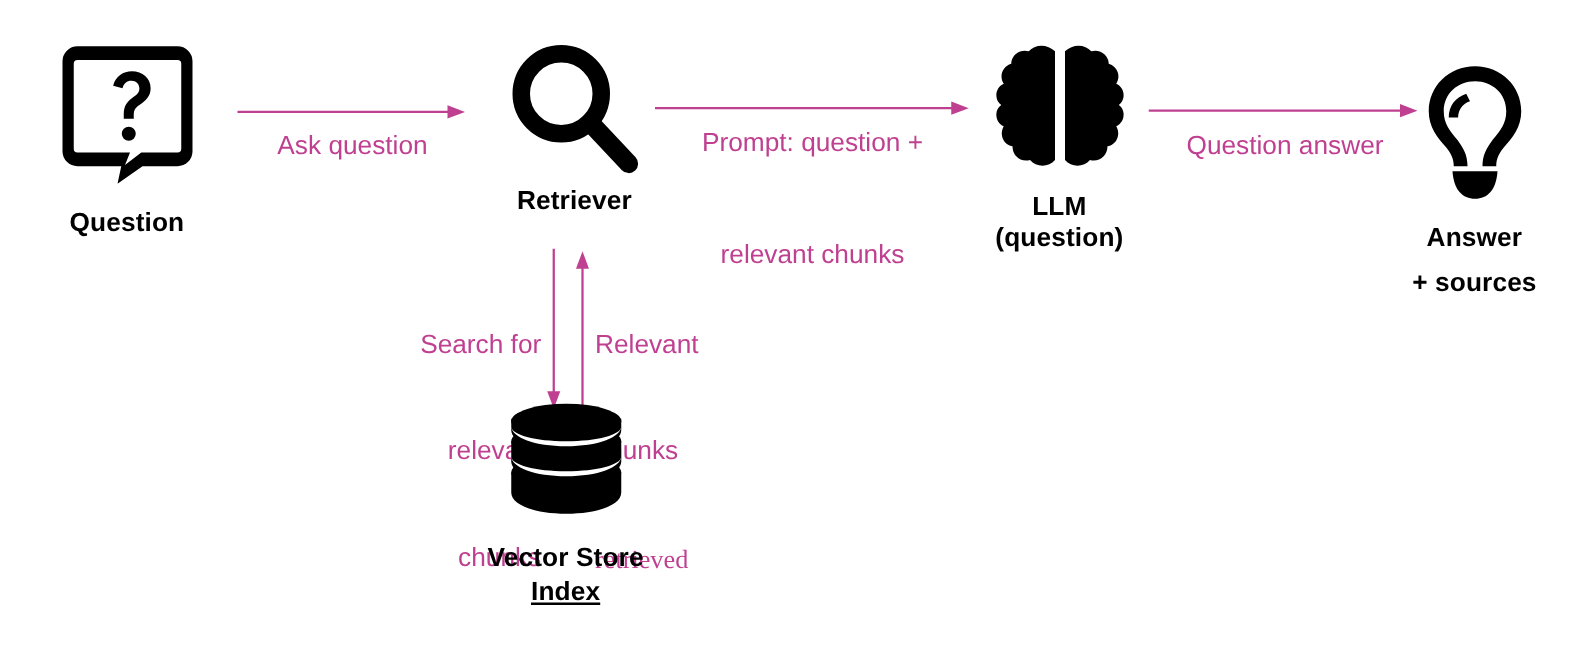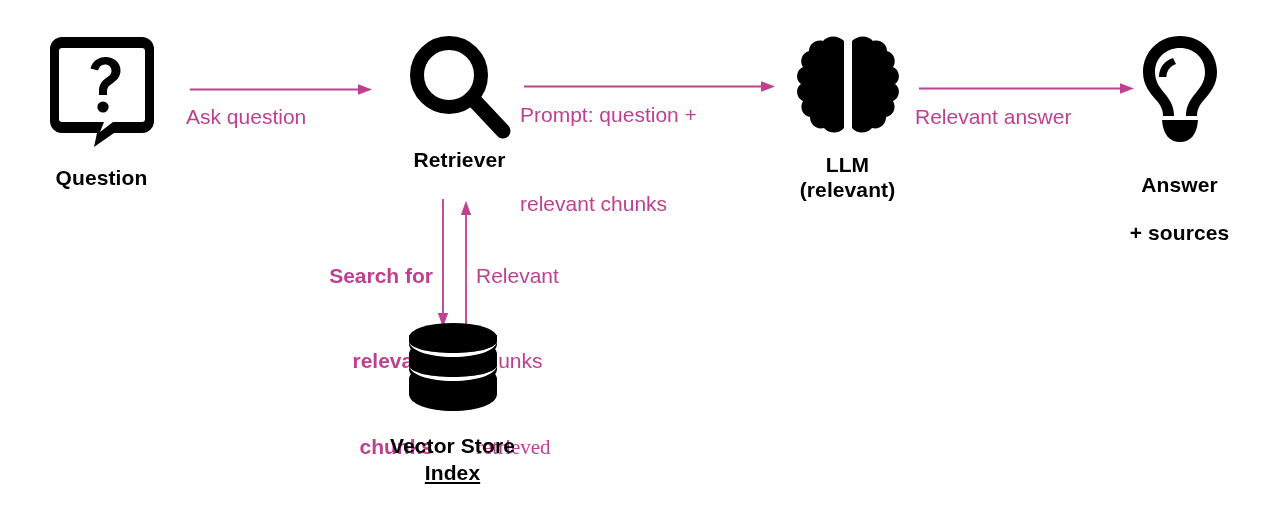--- a/index.html
+++ b/index.html
@@ -37,21 +37,21 @@
     letter-spacing: 0.1px;
   }
   .arrow-label {
     position: absolute;
     font-family: "Liberation Sans", sans-serif;
     color: #bf3f90;
     font-size: 21px;
     line-height: 1.28;
     white-space: pre;
   }
-  .al-center { text-align: left; }
+  .al-center { text-align: center; }
   .al-right  { text-align: right; }
   .al-left   { text-align: left; }
   .arrow-svg {
     position: absolute;
     overflow: visible;
   }
 </style>
 </head>
 <body>
 
@@ -114,49 +114,49 @@
           C16,92 23,97 30,95 C35,101 45,101 50,95 Z"></path>
 
         <path fill="#000000" d="
           M58,8 C64,2 74,2 79,8 C86,6 93,11 93,18
           C100,20 103,28 99,34 C106,37 107,47 101,51
           C107,55 106,65 99,68 C103,75 99,83 92,84
           C92,92 85,97 78,95 C73,101 63,101 58,95 Z"></path>
       </svg>
     </span>
     <div class="node-label" style="margin-top:4px;">LLM</div>
-    <div class="node-label" style="margin-top:1px;">(relevant)</div>
+    <div class="node-label" style="margin-top:1px;">(question)</div>
   </div>
 
   <div class="arrow-label al-center" style="left:915px; top:50px; width:226px;">
-    <div>Relevant answer</div>
+    <div>Question answer</div>
   </div>
   <svg class="arrow-svg" style="left:917px; top:79px;" width="226" height="20">
     <line x1="2" y1="9.5" x2="205" y2="9.5" stroke="#bf3f90" stroke-width="1.8"></line>
     <polygon points="203,4.2 217,9.5 203,14.8" fill="#bf3f90"></polygon>
   </svg>
 
-  <div class="node" style="left:1112px; top:32px; width:135px;gap:12px;">
+  <div class="node" style="left:1112px; top:49px; width:135px;">
     <span class="node-icon">
       <svg width="108" height="112" viewBox="0 0 108 112" xmlns="http://www.w3.org/2000/svg">
         <path fill="#000000" fill-rule="evenodd" d="
           M54,4 C33,4 17,20 17,40 C17,53 24,61 31,69 C35,74 37,78 37,84
           H48 C48,75 45,70 40,63 C34,56 29,50 29,40 C29,26 40,16 54,16
           C68,16 79,26 79,40 C79,50 74,56 68,63 C63,70 60,75 60,84
           H71 C71,78 73,74 77,69 C84,61 91,53 91,40 C91,20 75,4 54,4 Z"></path>
         <path fill="#000000" d="M36,88 H72 C71,103 64,110 54,110 C44,110 37,103 36,88 Z"></path>
         <path fill="#000000" d="
           M47,26 C38,29 33,36 33,45 H40.5 C40.5,39 44,34 50,32 Z"></path>
       </svg>
     </span>
     <div class="node-label" style="margin-top:13px;">Answer</div>
     <div class="node-label" style="margin-top:12px;">+ sources</div>
   </div>
 
-  <div class="arrow-label al-right" style="left:283px; top:209px; width:150px;font-weight:bold;">
+  <div class="arrow-label al-right" style="left:283px; top:209px; width:150px;">
     <div>Search for</div>
     <div style="margin-top:5px;">relevant</div>
     <div style="margin-top:5px;">chunks</div>
   </div>
   <svg class="arrow-svg" style="left:433px; top:198px;" width="20" height="132">
     <line x1="10" y1="1" x2="10" y2="117" stroke="#bf3f90" stroke-width="1.8"></line>
     <polygon points="4.8,115 10,129 15.2,115" fill="#bf3f90"></polygon>
   </svg>
 
   <svg class="arrow-svg" style="left:456px; top:200px;" width="20" height="130">

